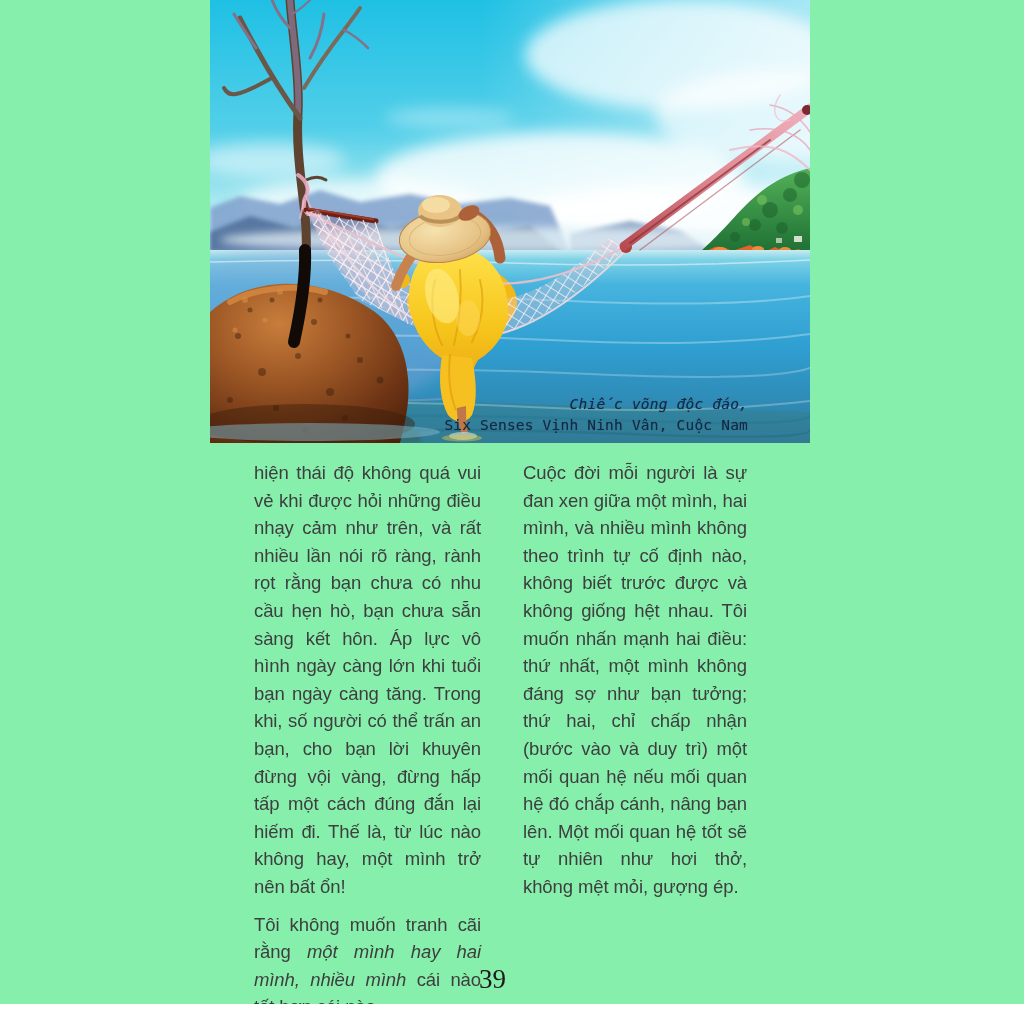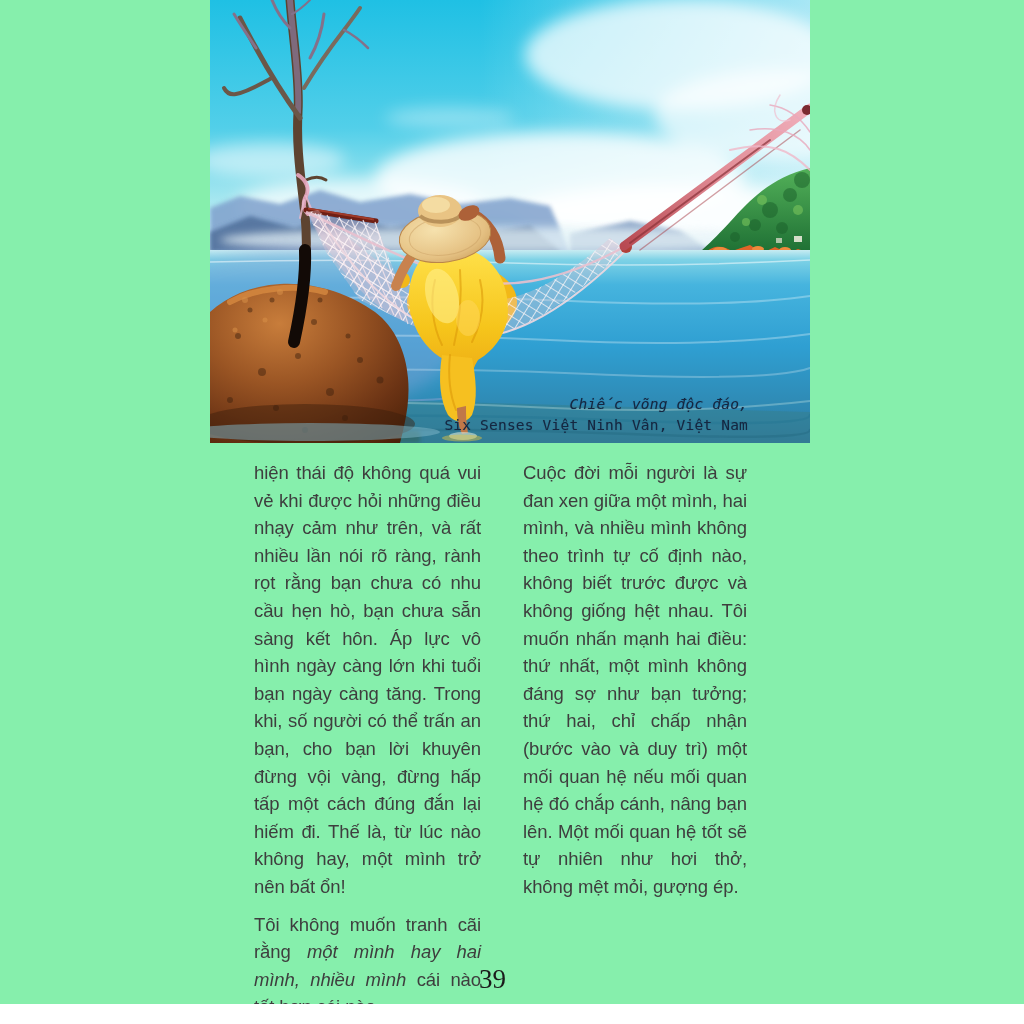--- a/index.html
+++ b/index.html
@@ -277,21 +277,21 @@
         <circle cx="597" cy="110" r="5" fill="#7a2a30" stroke="none"></circle>
         <path d="M520,150 C560,140 580,150 600,170" stroke="#f0b8c8" stroke-width="2" opacity="0.8"></path>
         <path d="M540,130 C570,125 590,135 600,150" stroke="#e8a8bc" stroke-width="1.5" opacity="0.8"></path>
         <path d="M560,105 C580,108 592,120 600,132" stroke="#e8a8bc" stroke-width="1.5" opacity="0.8"></path>
         <path d="M570,95 C560,110 565,125 580,120" stroke="#f0c0d0" stroke-width="1.5" opacity="0.7"></path>
       </g>
     </svg>
 
     <div class="caption">
       <div class="cap1">Chiếc võng độc đáo,</div>
-      <div class="cap2">Six Senses Việt Ninh Vân, Việt Nam</div>
+      <div class="cap2">Six Senses Vịnh Ninh Vân, Cuộc Nam</div>
     </div>
   </figure>
 
   <div class="columns">
     <div class="col col-left">
       <p>hiện thái độ không quá vui vẻ khi được hỏi những điều nhạy cảm như trên, và rất nhiều lần nói rõ ràng, rành rọt rằng bạn chưa có nhu cầu hẹn hò, bạn chưa sẵn sàng kết hôn. Áp lực vô hình ngày càng lớn khi tuổi bạn ngày càng tăng. Trong khi, số người có thể trấn an bạn, cho bạn lời khuyên đừng vội vàng, đừng hấp tấp một cách đúng đắn lại hiếm đi. Thế là, từ lúc nào không hay, một mình trở nên bất ổn!</p>
       <p><span>Tôi không muốn tranh cãi rằng </span><em>một mình hay hai mình, nhiều mình</em><span> cái nào tốt hơn cái nào.</span></p>
     </div>
     <div class="col col-right">
       <p>Cuộc đời mỗi người là sự đan xen giữa một mình, hai mình, và nhiều mình không theo trình tự cố định nào, không biết trước được và không giống hệt nhau. Tôi muốn nhấn mạnh hai điều: thứ nhất, một mình không đáng sợ như bạn tưởng; thứ hai, chỉ chấp nhận (bước vào và duy trì) một mối quan hệ nếu mối quan hệ đó chắp cánh, nâng bạn lên. Một mối quan hệ tốt sẽ tự nhiên như hơi thở, không mệt mỏi, gượng ép.</p>

